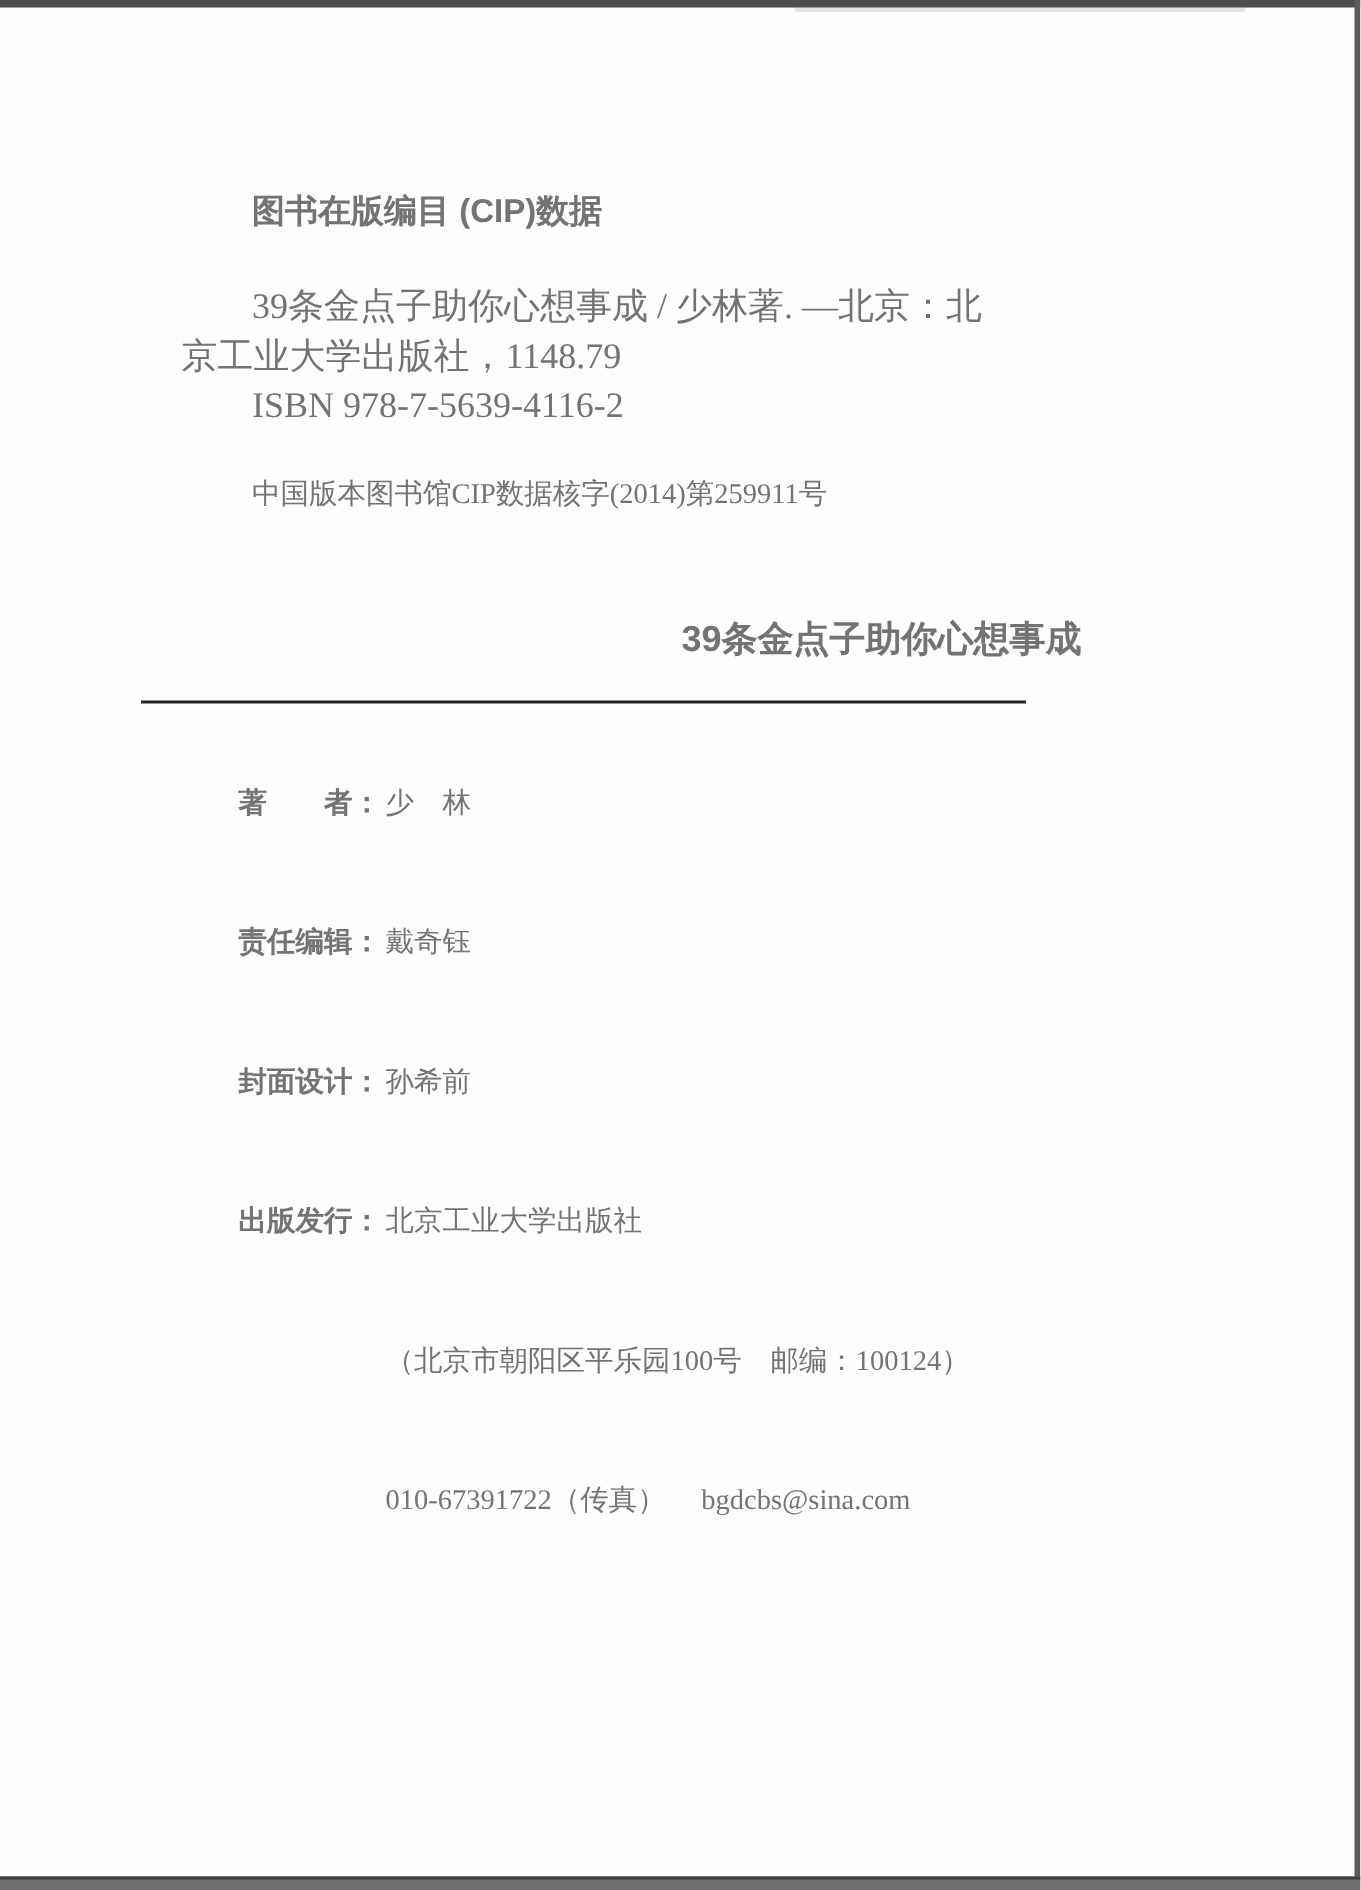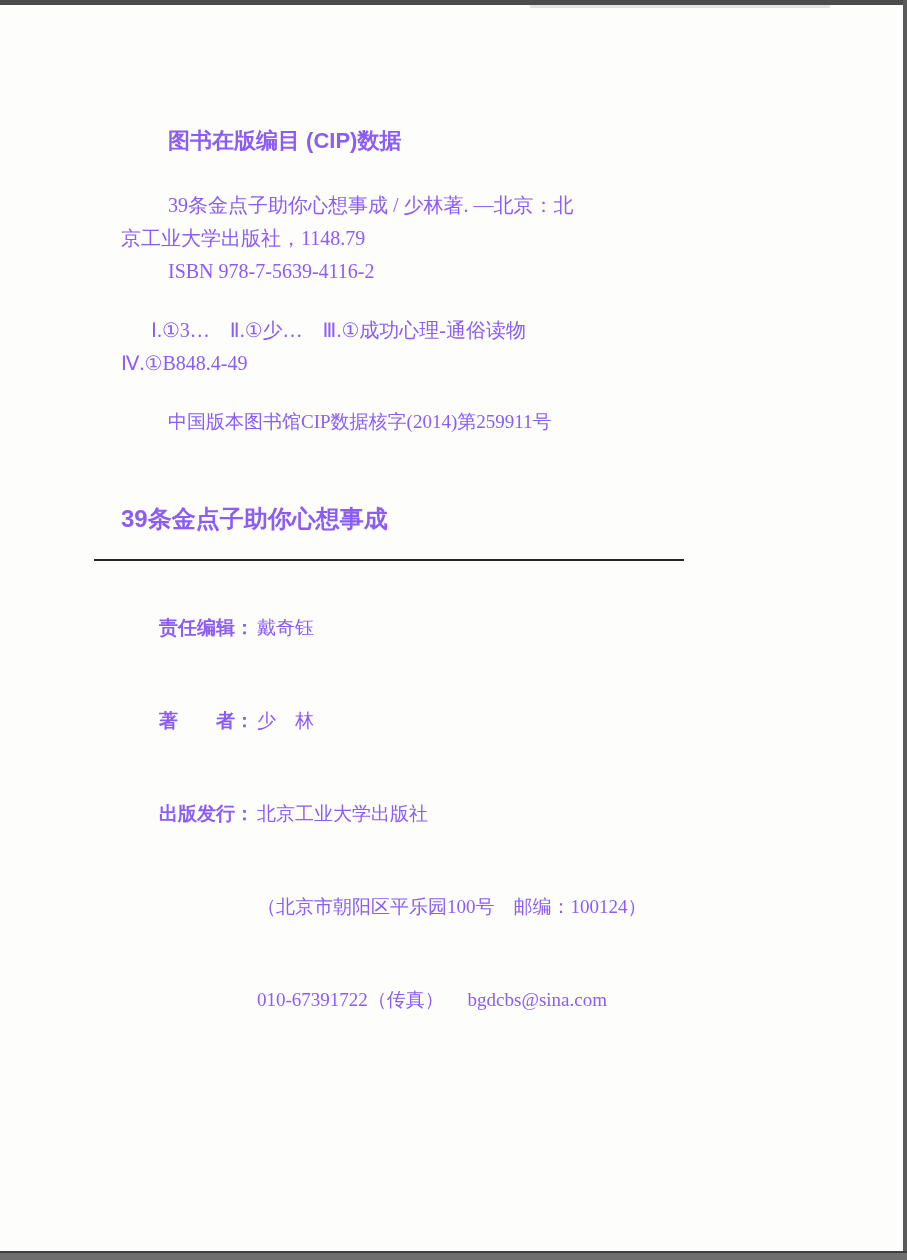--- a/index.html
+++ b/index.html
@@ -3,54 +3,55 @@
 <meta charset="utf-8">
 <style>
   html, body { margin: 0; padding: 0; background: #e9e9e9; }
   .page {
     position: relative;
     width: 907px;
     height: 1260px;
     background: #fdfdfc;
     overflow: hidden;
     font-family: "Liberation Serif", serif;
-    color: #8b5cf6;
+    color: #737373;
     box-sizing: border-box;
   }
   
   .scan-top    { position: absolute; top: 0; left: 0; width: 100%; height: 5px; background: #4c4c4c; z-index: 5; }
   .scan-smudge { position: absolute; top: 5px; left: 530px; width: 300px; height: 3px; background: #e4e4e4; z-index: 4; }
   .scan-right  { position: absolute; top: 0; right: 0; width: 4px; height: 100%; background: #5a5a5a; z-index: 5; }
   .scan-bottom { position: absolute; bottom: 0; left: 0; width: 100%; height: 9px;
                  background: #6e6e6e; border-top: 2px solid #3f3f3f; box-sizing: border-box; z-index: 5; }
 
   .content { position: absolute; left: 121px; top: 0; width: 600px; }
 
   .cip-heading {
     margin: 128px 0 0 47px;
     font-family: "Liberation Sans", sans-serif;
     font-weight: bold;
     font-size: 22px;
     line-height: 25px;
     white-space: pre-wrap;
   }
-  .cip-desc { margin-top: 36px; font-size: 20px; line-height: 33px; }
+  .cip-desc { margin-top: 36px; font-size: 24px; line-height: 33px; }
   .cip-desc .line, .cip-class .line { white-space: pre-wrap; }
   .cip-desc .indent { padding-left: 47px; }
   .cip-class { margin-top: 26px; font-size: 20px; line-height: 33px; }
   .cip-class .l1 { padding-left: 30px; }
   .cip-record { margin-top: 30px; padding-left: 47px; font-size: 19px; line-height: 23px; white-space: pre-wrap; }
 
   .book-title {
     margin-top: 72px;
     font-family: "Liberation Sans", sans-serif;
     font-weight: bold;
     font-size: 24px;
     line-height: 28px;
     white-space: pre-wrap;
+    text-align: right;
   }
   .rule {
     height: 0;
     border: 0;
     border-top: 2px solid #242424;
     width: 590px;
     margin: 0 0 0 -27px;
   }
   .rule-top { margin-top: 26px; }
 
@@ -77,37 +78,36 @@
   <div class="content">
 
     <div class="cip-heading">图书在版编目 (CIP)数据</div>
 
     <div class="cip-desc">
       <div class="line indent">39条金点子助你心想事成 / 少林著. —北京：北</div>
       <div class="line">京工业大学出版社，1148.79</div>
       <div class="line indent">ISBN 978-7-5639-4116-2</div>
     </div>
 
-    <div class="cip-class">
-      <div class="line l1">Ⅰ.①3…　Ⅱ.①少…　Ⅲ.①成功心理-通俗读物</div>
-      <div class="line">Ⅳ.①B848.4-49</div>
-    </div>
 
     <div class="cip-record">中国版本图书馆CIP数据核字(2014)第259911号</div>
 
     <div class="book-title">39条金点子助你心想事成</div>
 
     <hr class="rule rule-top">
 
     <div class="colophon">
       <div class="col-row">
+        <span class="lbl">著　　者：</span><span class="val">少　林</span>
+      </div>
+      <div class="col-row">
         <span class="lbl">责任编辑：</span><span class="val">戴奇钰</span>
       </div>
       <div class="col-row">
-        <span class="lbl">著　　者：</span><span class="val">少　林</span>
+        <span class="lbl">封面设计：</span><span class="val">孙希前</span>
       </div>
       <div class="col-row">
         <span class="lbl">出版发行：</span><span class="val">北京工业大学出版社</span>
       </div>
       <div class="col-row cont">
         <span class="val">（北京市朝阳区平乐园100号　邮编：100124）</span>
       </div>
       <div class="col-row cont">
         <span class="val">010-67391722（传真）　 bgdcbs@sina.com</span>
       </div>

